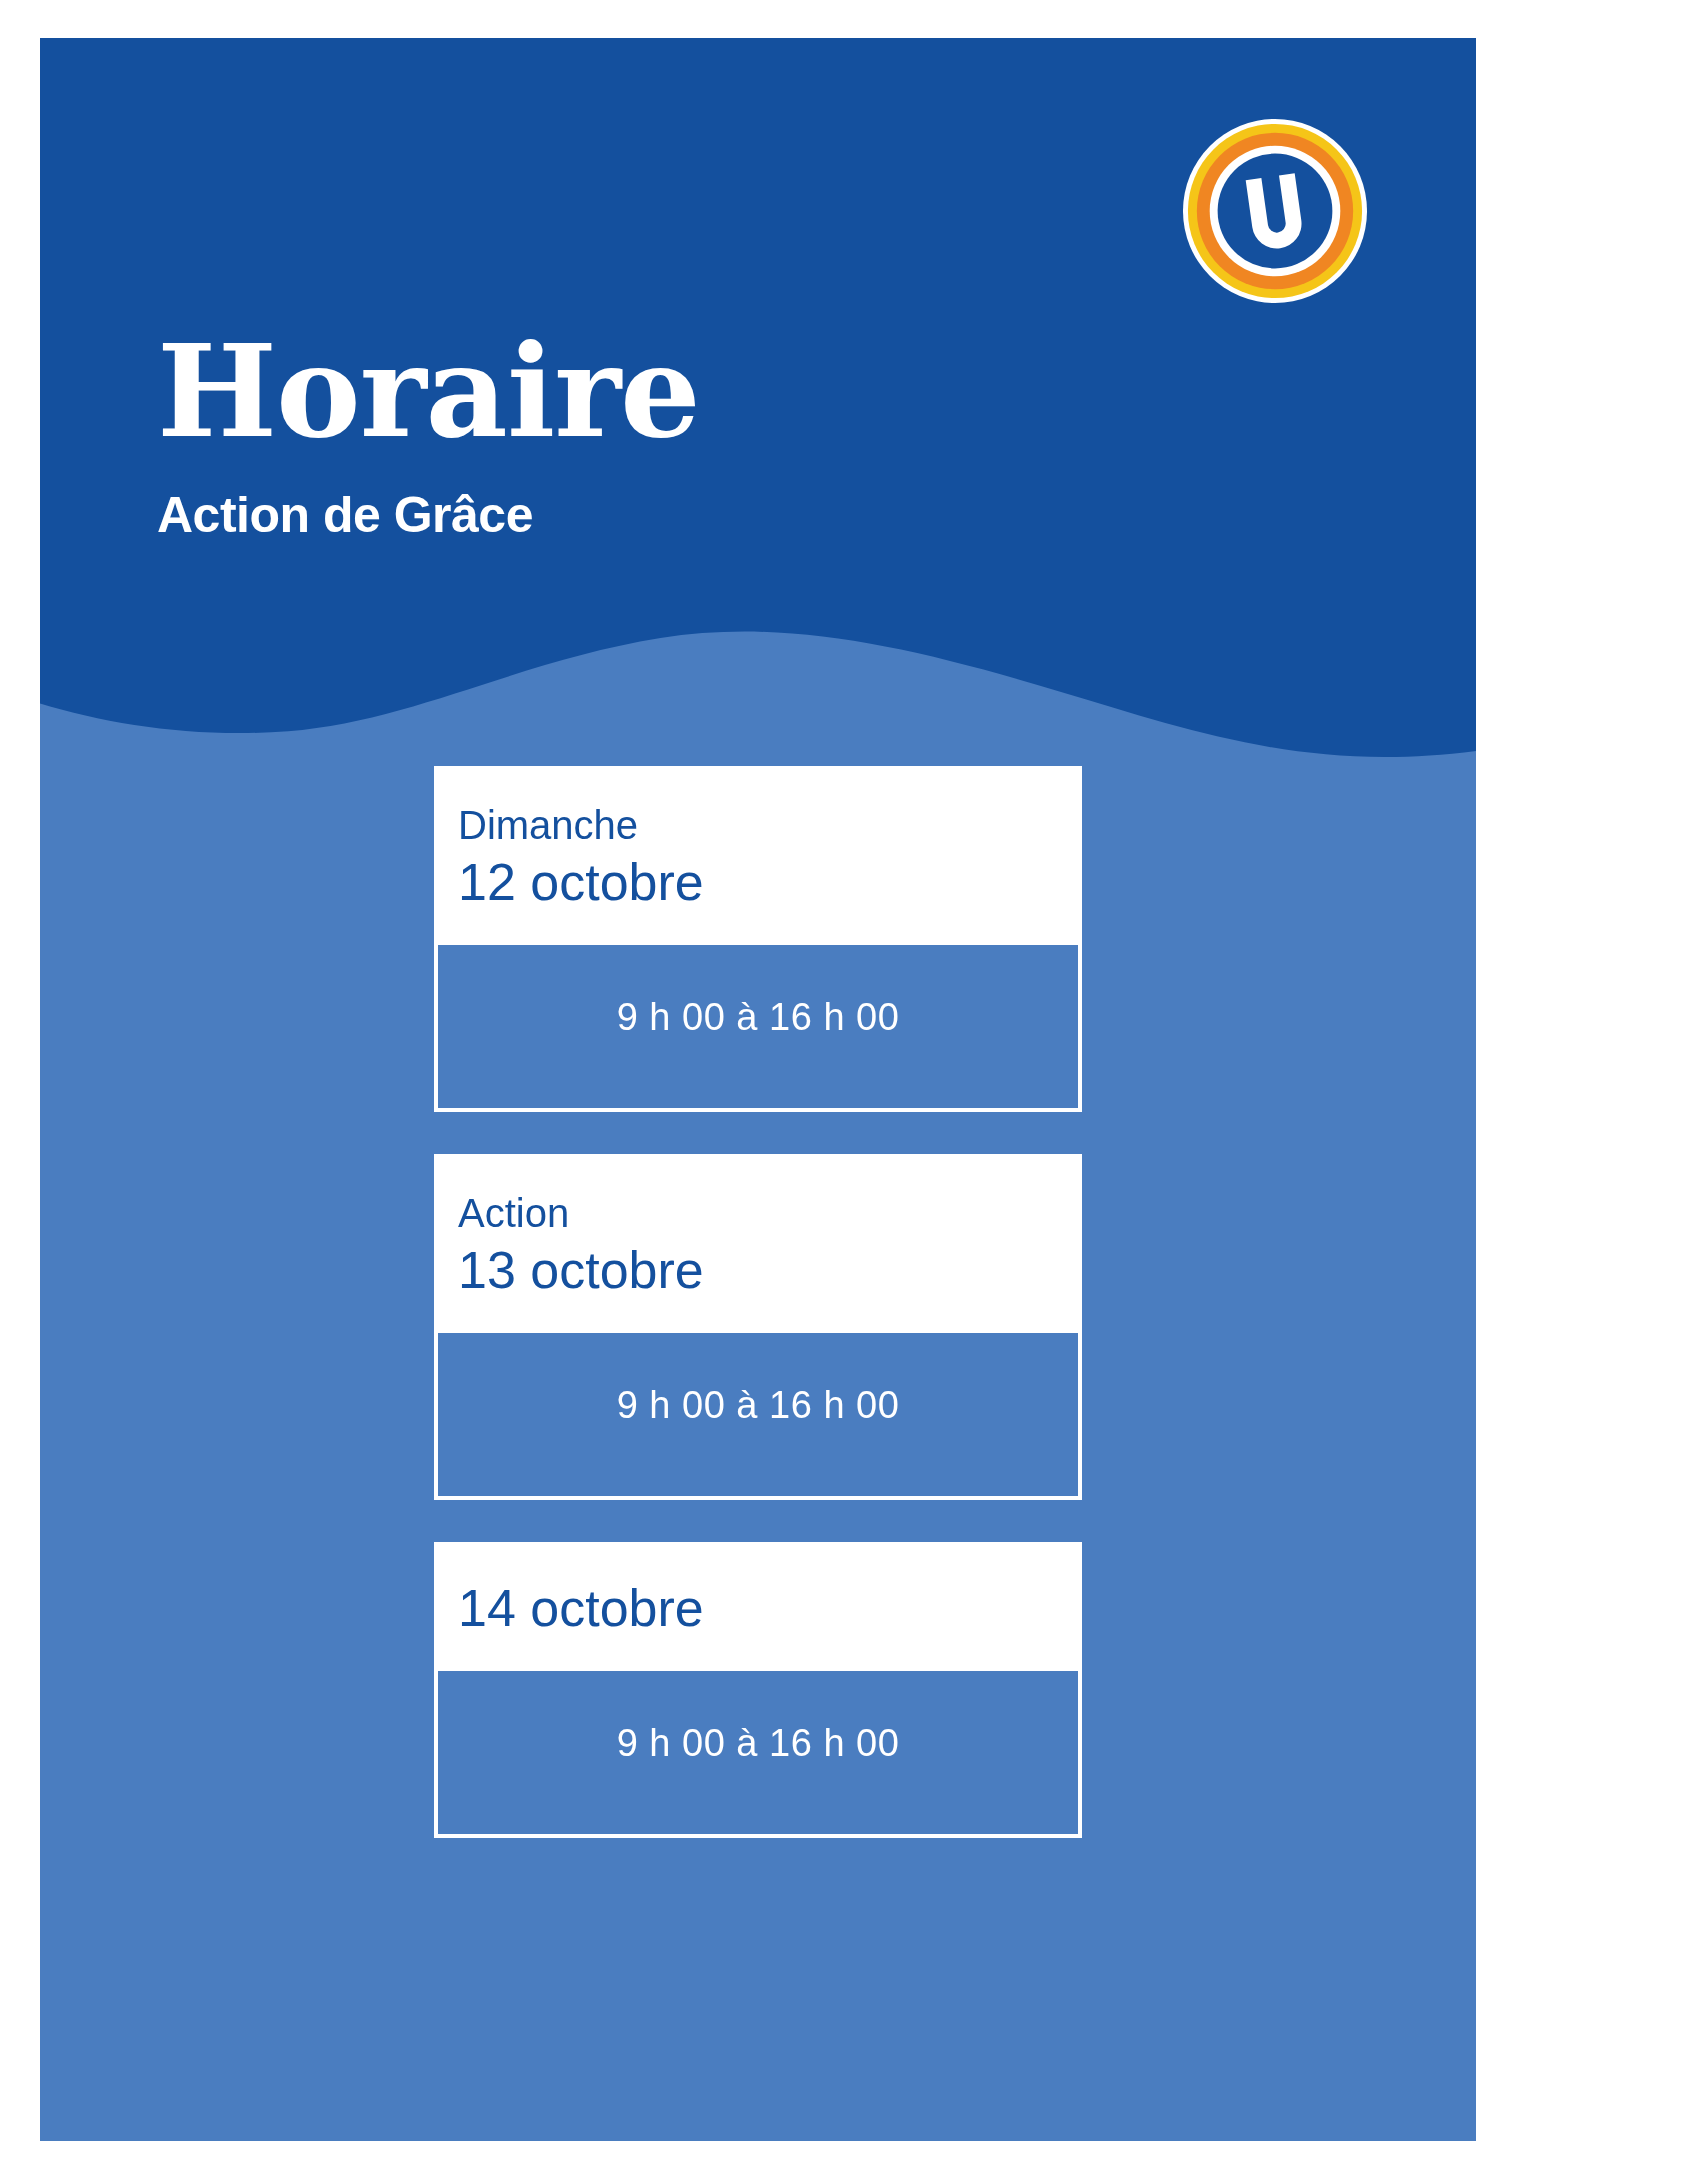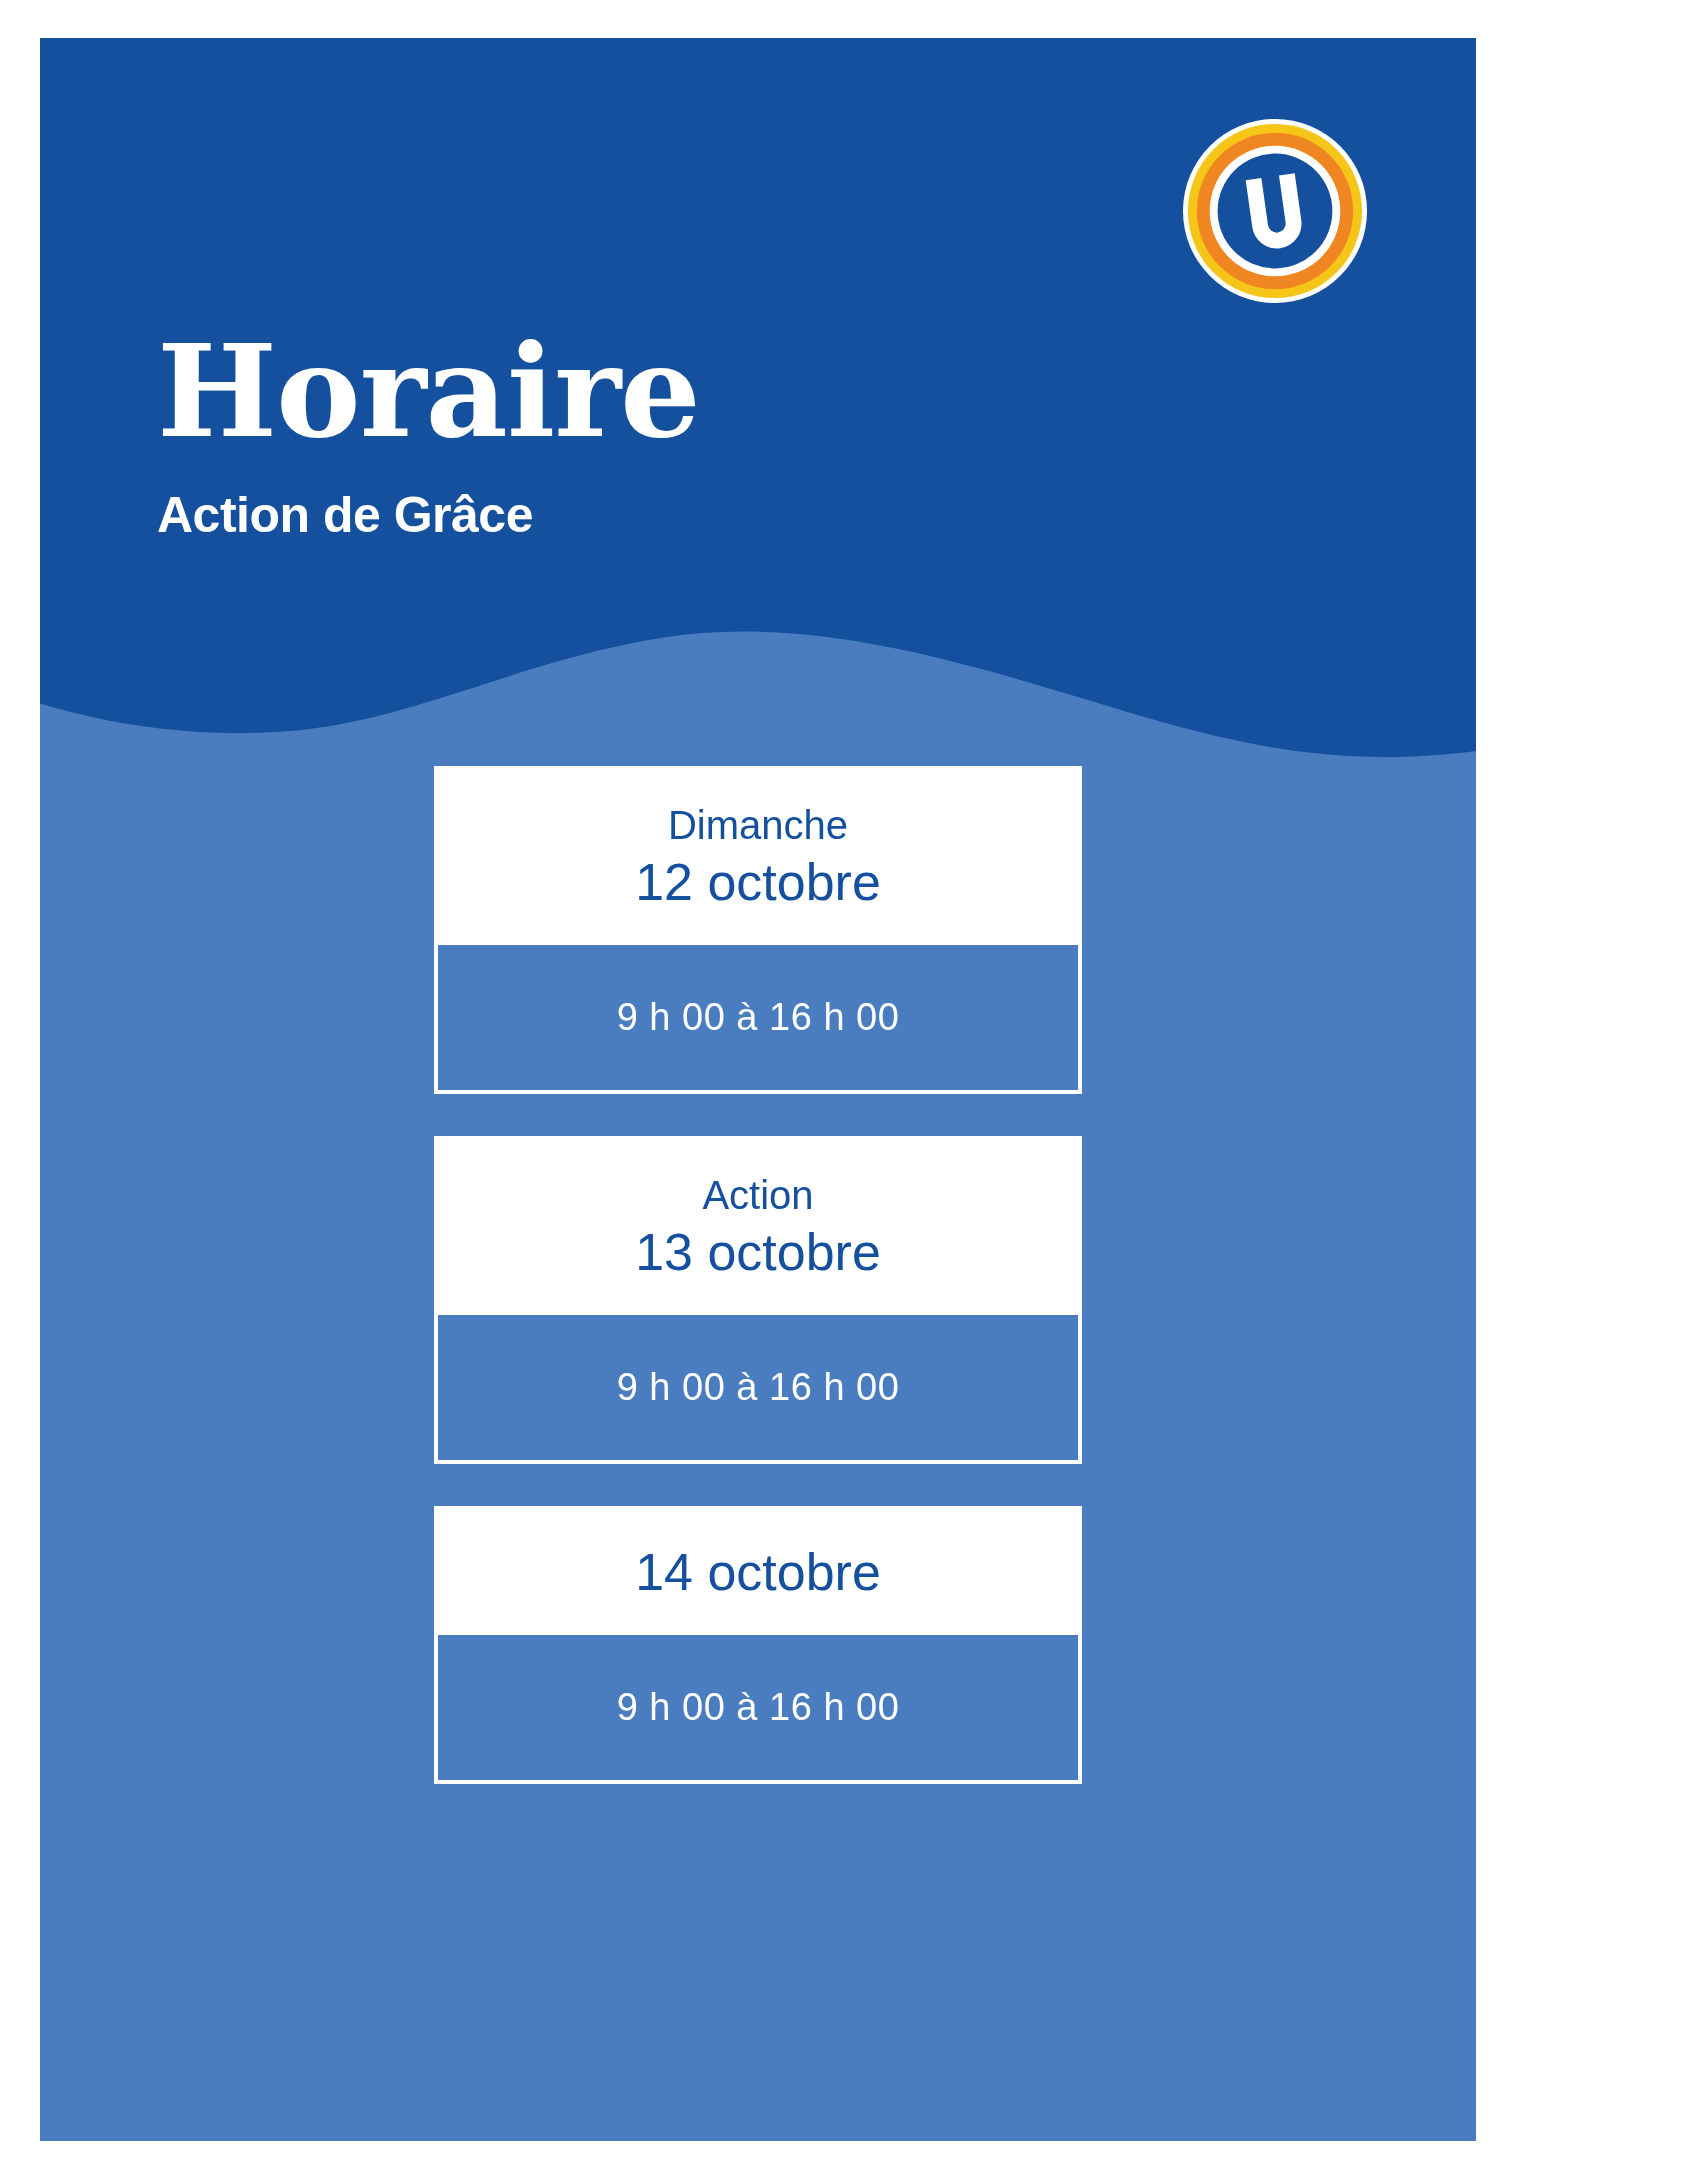--- a/index.html
+++ b/index.html
@@ -84,42 +84,41 @@
   .card {
     position: relative;
     width: 648px;
     margin: 0 auto 42px auto;
     border: 4px solid #ffffff;
     box-sizing: border-box;
   }
   .card-day {
     background: #ffffff;
     color: #14509e;
-    text-align: center;
     padding: 30px 20px 26px 20px;
     box-sizing: border-box;
   }
   .card-day .dayname {
     display: block;
     font-size: 40px;
     line-height: 1.25;
     font-weight: 400;
   }
   .card-day .daydate {
     display: block;
     font-size: 52px;
     line-height: 1.25;
     font-weight: 400;
   }
   .card-hours {
     background: #4a7dc0;
     color: #ffffff;
     text-align: center;
     font-size: 38px;
-    padding: 51px 10px 51px 10px;
+    padding: 51px 10px 69px 10px;
     border-top: 4px solid #ffffff;
     box-sizing: border-box;
     letter-spacing: 0.5px;
   }
 </style>
 </head>
 <body>
 
 <div class="poster">
 

